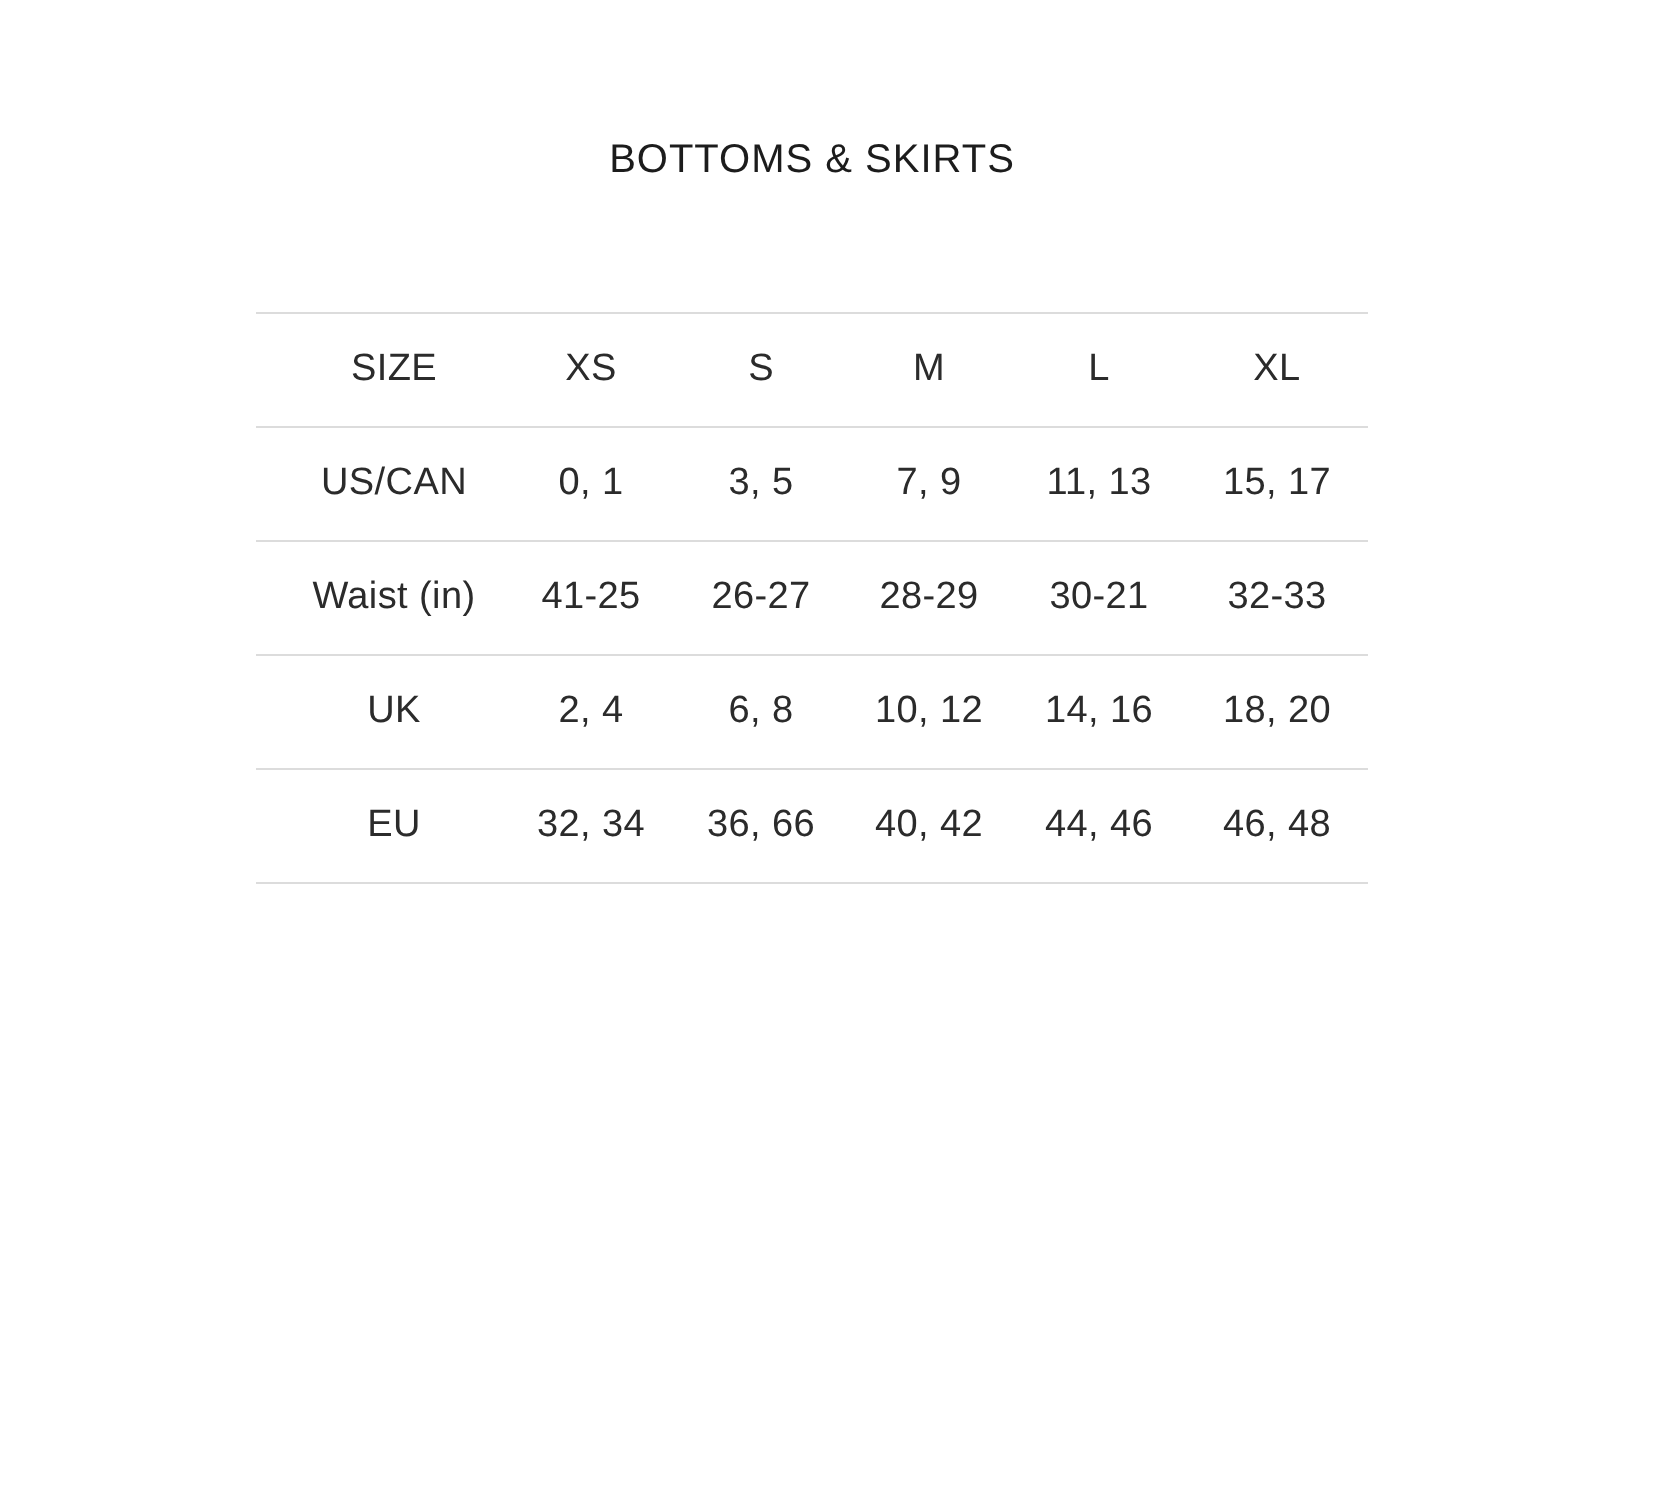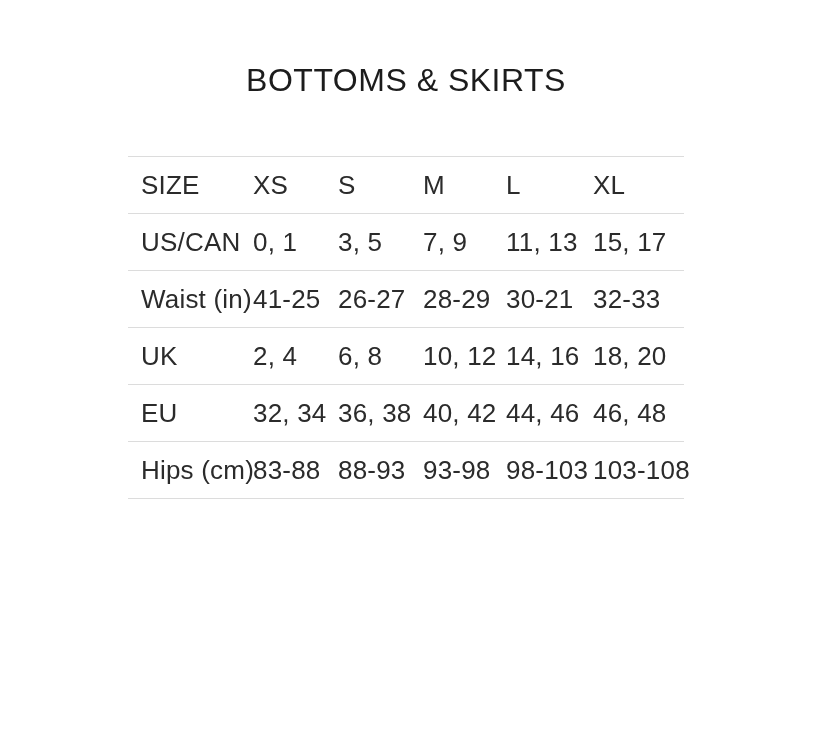--- a/index.html
+++ b/index.html
@@ -23,44 +23,44 @@
   }
   .page {
     position: relative;
     width: 838px;
     height: 752px;
   }
   h1.chart-title {
     margin: 62px 0 0 128px;
     width: 556px;
     text-align: center;
-    font-size: 32px;
+    font-size: 20px;
     line-height: 36px;
     font-weight: 400;
     letter-spacing: 0.5px;
     color: var(--title);
     white-space: nowrap;
   }
   table.size-chart {
     margin: 58px 0 0 128px;
     width: 556px;
     table-layout: fixed;
     border-collapse: collapse;
     border-bottom: 1px solid var(--divider);
   }
   table.size-chart tr {
     border-top: 1px solid var(--divider);
   }
   table.size-chart th,
   table.size-chart td {
     height: 57px;
     padding: 0;
-    font-size: 26px;
+    font-size: 19px;
     font-weight: 400;
-    text-align: left;
+    text-align: center;
     vertical-align: middle;
     color: var(--text);
     letter-spacing: 0.2px;
     white-space: nowrap;
   }
   table.size-chart th:first-child,
   table.size-chart td:first-child {
     padding-left: 13px;
   }
   col.c-label { width: 125px; }
@@ -116,28 +116,20 @@
           <td>UK</td>
           <td>2, 4</td>
           <td>6, 8</td>
           <td>10, 12</td>
           <td>14, 16</td>
           <td>18, 20</td>
         </tr>
         <tr>
           <td>EU</td>
           <td>32, 34</td>
-          <td>36, 38</td>
+          <td>36, 66</td>
           <td>40, 42</td>
           <td>44, 46</td>
           <td>46, 48</td>
-        </tr>
-        <tr>
-          <td>Hips (cm)</td>
-          <td>83-88</td>
-          <td>88-93</td>
-          <td>93-98</td>
-          <td>98-103</td>
-          <td>103-108</td>
         </tr>
       </tbody>
   </table>
 </div>
 
 </body></html>

